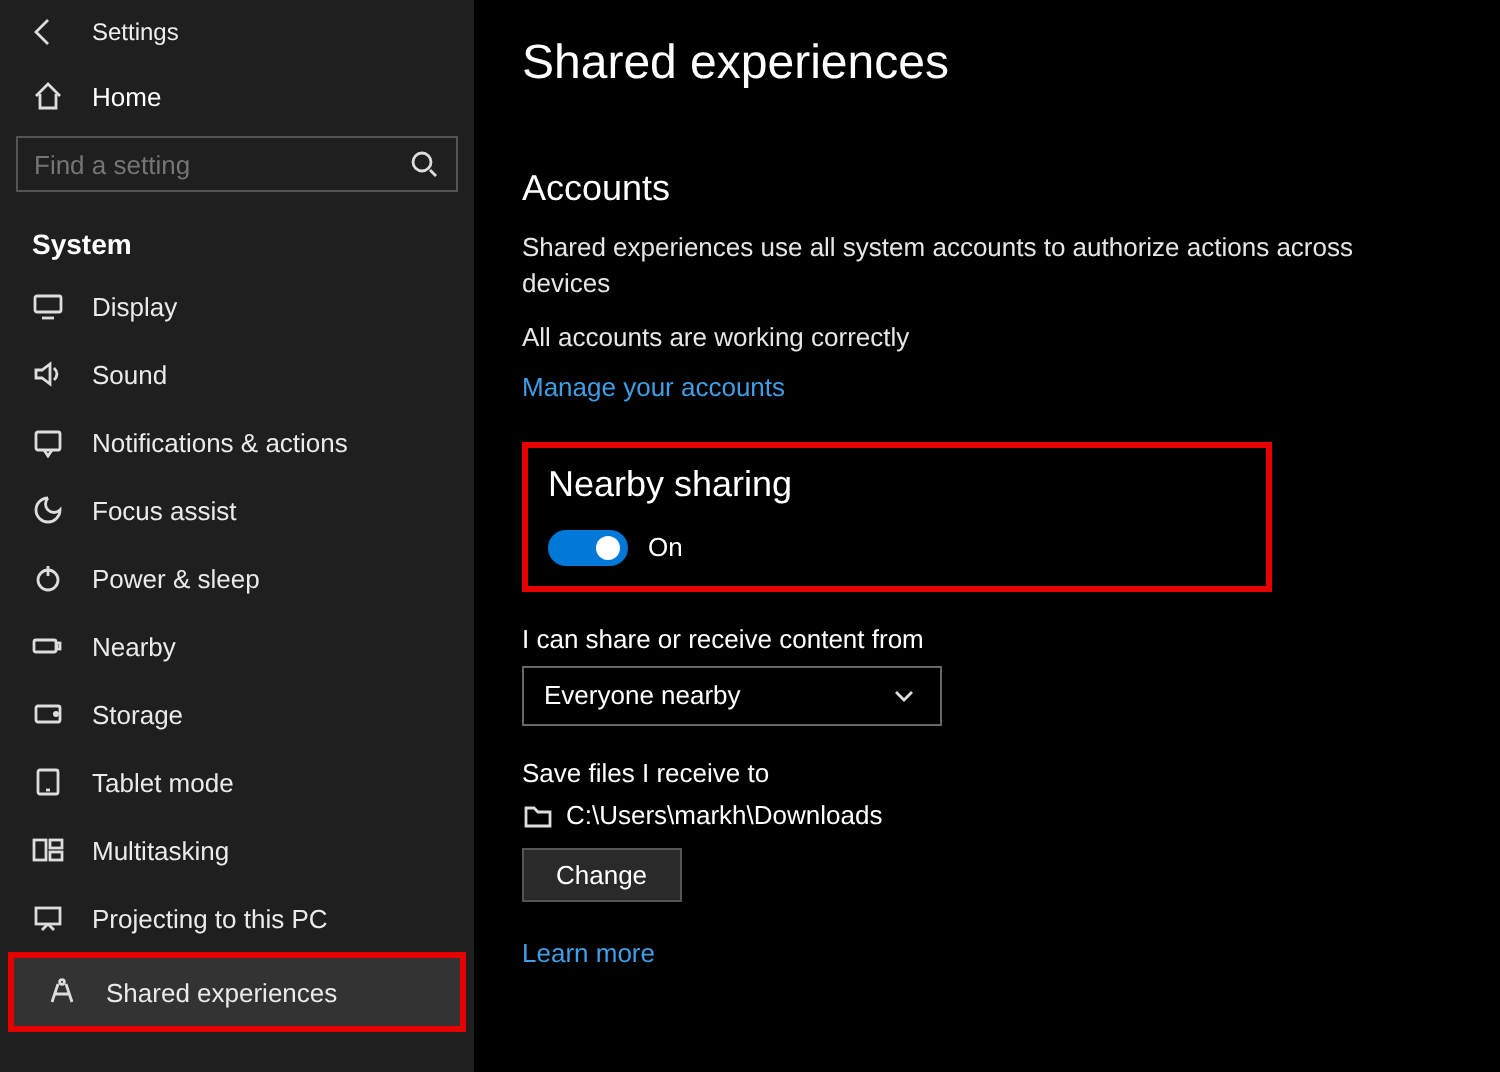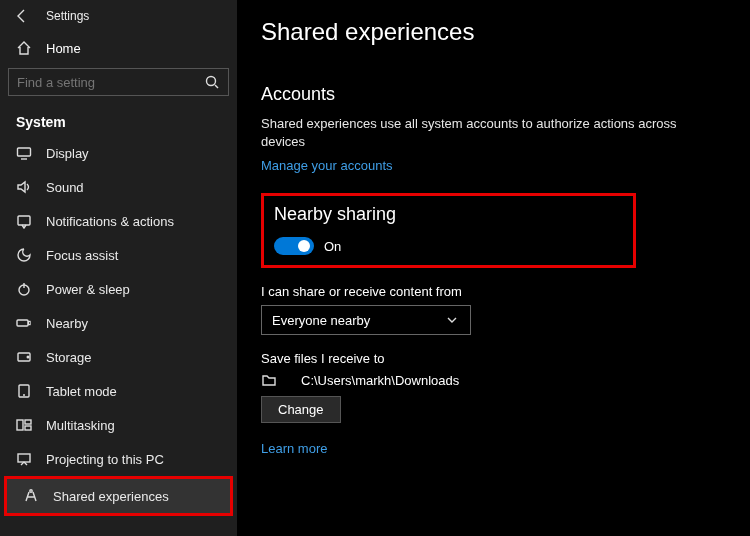--- a/index.html
+++ b/index.html
@@ -90,21 +90,21 @@
   .field-label { font-size: 13px; margin-top: 16px; margin-bottom: 6px; }
   .select {
     width: 210px; height: 30px;
     border: 1px solid #666;
     display: flex; align-items: center; justify-content: space-between;
     padding: 0 10px;
     cursor: pointer;
     font-size: 13px;
     background: #000;
   }
-  .path-row { display: flex; align-items: center; gap: 24px; margin-bottom: 8px; }
+  .path-row { display: flex; align-items: center; gap: 6px; margin-bottom: 8px; }
   .folder-icon svg { stroke: #ddd; fill: none; }
   .btn {
     border: 1px solid #555;
     background: #2a2a2a;
     color: #fff;
     padding: 5px 16px;
     font-size: 13px;
     cursor: pointer;
   }
   .learn { margin-top: 18px; }
@@ -253,20 +253,21 @@
         </div>
       </div>
     </div>
   </div>
 
   <div class="content">
     <div class="page-title">Shared experiences</div>
 
     <div class="sec-title">Accounts</div>
     <div class="desc">Shared experiences use all system accounts to authorize actions across devices</div>
+    <div class="desc desc2">All accounts are working correctly</div>
     <span class="link mt">Manage your accounts</span>
 
     <div class="nearby-box">
       <div class="sec-title">Nearby sharing</div>
       <div class="toggle-row">
         <div class="toggle">
             <div class="knob"></div>
           </div>
         <span class="toggle-label">On</span>
       </div>

